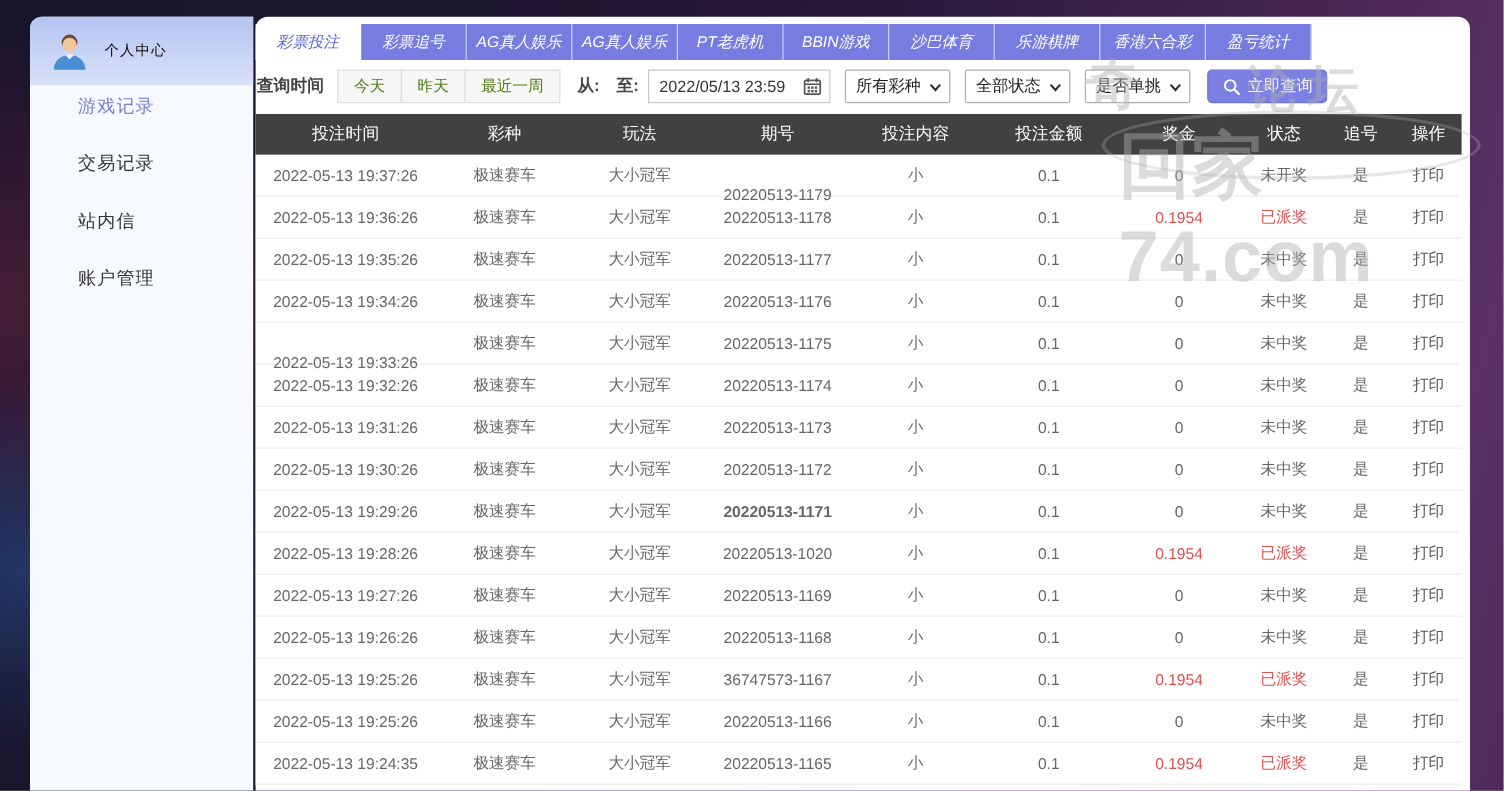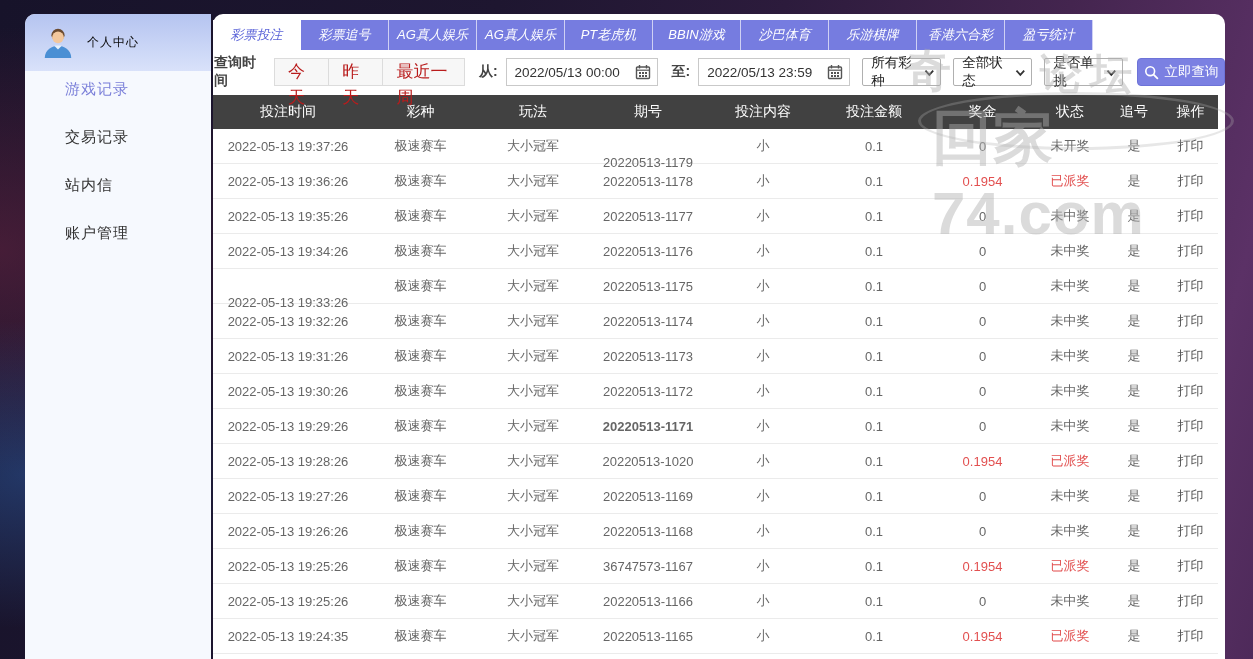--- a/index.html
+++ b/index.html
@@ -29,21 +29,21 @@
   
   .tab-bar { display:flex; height:30px; }
   .tab { width:88px; height:30px; line-height:30px; text-align:center; background:#767ce0;
     color:#fff; font-size:13px; border-right:1px solid rgba(255,255,255,.65); cursor:pointer;font-style:italic; }
   .tab.active { background:#fff; color:#5a63d8; }
   
   .filter-bar { display:flex; align-items:center; height:36px; margin-top:4px; padding-left:1px; }
   .flabel { font-size:14px; font-weight:bold; color:#444; }
   .qgroup { display:flex; margin-left:12px; }
   .qbtn { padding:0 13px; height:28px; line-height:26px; background:#f7f7f7;
-    border:1px solid #dcdcdc; margin-left:-1px; font-size:17px; color:#b91c1c; cursor:pointer; }
+    border:1px solid #dcdcdc; margin-left:-1px; font-size:13px; color:#4d7c0f; cursor:pointer; }
   .dlabel { margin-left:14px; font-size:14px; font-weight:bold; color:#444; }
   .dategroup { display:flex; align-items:center; height:28px; border:1px solid #c9c9c9;
     padding:0 6px 0 8px; margin-left:8px; background:#fff; cursor:text; }
   .dateval { font-size:13.5px; color:#333; margin-right:8px; width:112px; }
   .select { display:flex; align-items:center; justify-content:space-between; width:88px;
     height:28px; border:1px solid #b0b0b0; border-radius:2px; padding:0 6px 0 8px;
     margin-left:12px; font-size:13.5px; color:#222; background:#fff; cursor:pointer; }
   .search-btn { width:100px; height:28px; background:#7b80e2; border:1px solid #6d73d8;
     border-radius:4px; color:#fff; display:flex; align-items:center; justify-content:center;
     gap:6px; margin-left:14px; font-size:13.5px; cursor:pointer; }
@@ -106,37 +106,20 @@
     </div>
 
   <div class="filter-bar">
     <span class="flabel">查询时间</span>
     <div class="qgroup">
         <div class="qbtn">今天</div>
         <div class="qbtn">昨天</div>
         <div class="qbtn">最近一周</div>
       </div>
     <span class="dlabel">从:</span>
-    <div class="dategroup">
-      <span class="dateval">2022/05/13 00:00</span>
-      <svg width="16" height="16" viewBox="0 0 16 16">
-        <rect x="1.5" y="3" width="13" height="11.5" rx="1" fill="none" stroke="#555" stroke-width="1.4"></rect>
-        <line x1="4.5" y1="1" x2="4.5" y2="4.5" stroke="#555" stroke-width="1.4"></line>
-        <line x1="11.5" y1="1" x2="11.5" y2="4.5" stroke="#555" stroke-width="1.4"></line>
-        <line x1="1.5" y1="6.2" x2="14.5" y2="6.2" stroke="#555" stroke-width="1.2"></line>
-        <g fill="#555">
-            <rect x="4" y="8" width="2" height="2"></rect>
-            <rect x="7" y="8" width="2" height="2"></rect>
-            <rect x="10" y="8" width="2" height="2"></rect>
-            <rect x="4" y="11" width="2" height="2"></rect>
-            <rect x="7" y="11" width="2" height="2"></rect>
-            <rect x="10" y="11" width="2" height="2"></rect>
-          </g>
-      </svg>
-    </div>
     <span class="dlabel">至:</span>
     <div class="dategroup">
       <span class="dateval">2022/05/13 23:59</span>
       <svg width="16" height="16" viewBox="0 0 16 16">
         <rect x="1.5" y="3" width="13" height="11.5" rx="1" fill="none" stroke="#555" stroke-width="1.4"></rect>
         <line x1="4.5" y1="1" x2="4.5" y2="4.5" stroke="#555" stroke-width="1.4"></line>
         <line x1="11.5" y1="1" x2="11.5" y2="4.5" stroke="#555" stroke-width="1.4"></line>
         <line x1="1.5" y1="6.2" x2="14.5" y2="6.2" stroke="#555" stroke-width="1.2"></line>
         <g fill="#555">
             <rect x="4" y="8" width="2" height="2"></rect>

